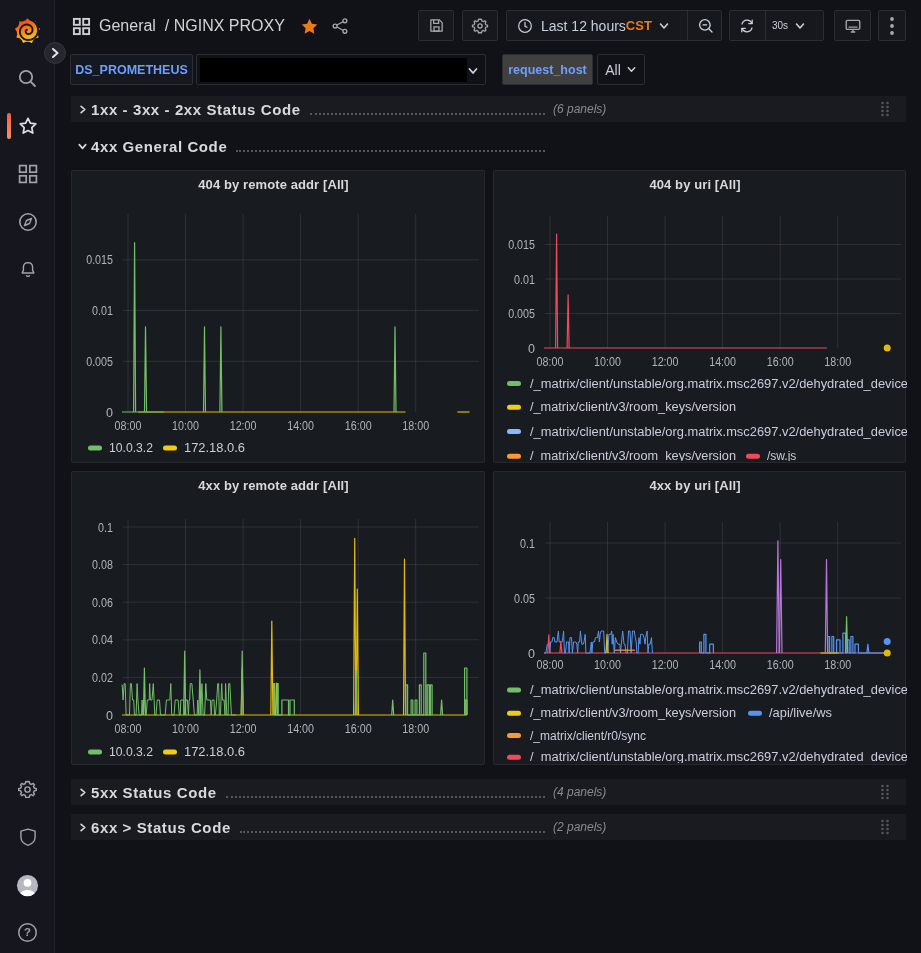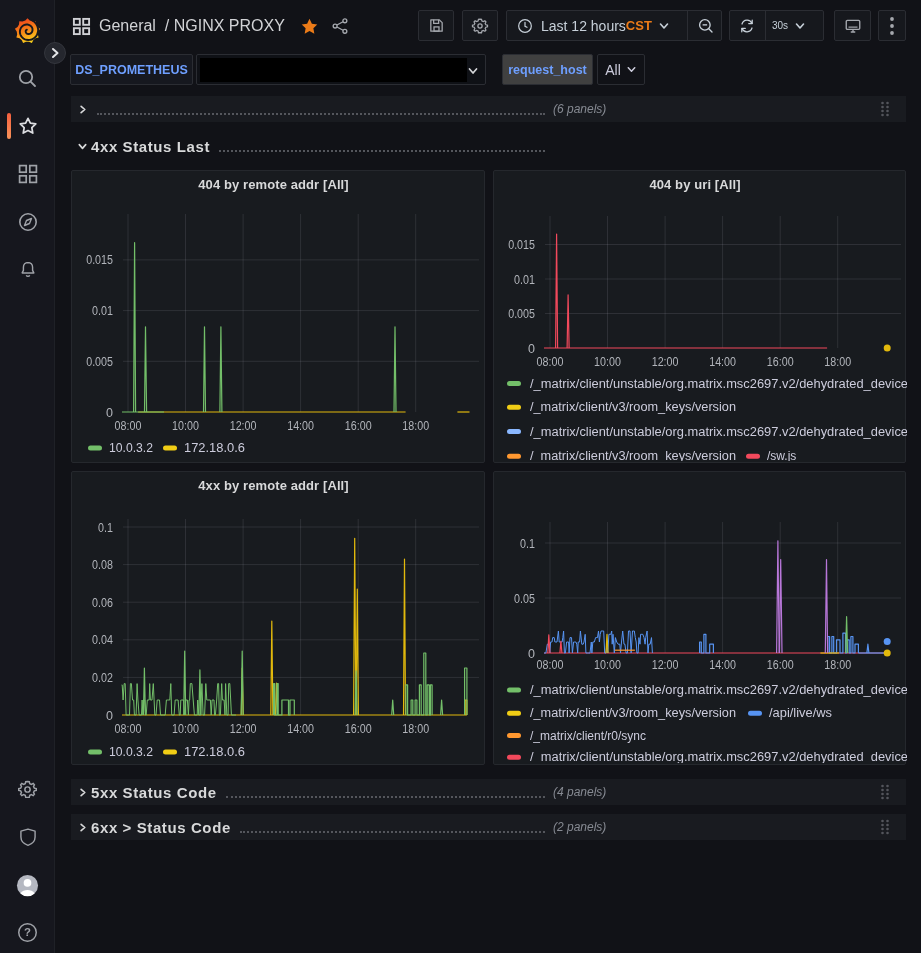--- a/index.html
+++ b/index.html
@@ -203,38 +203,39 @@
         <path d="M2.5 4 L6 8 L9.5 4" stroke="#ccccdc" stroke-width="1.6" fill="none" stroke-linecap="round" stroke-linejoin="round"></path>
       </svg>
   </div>
 </div>
 
 <div id="dash" style="position:absolute;left:55px;top:92px;width:866px;height:861px">
   <div class="rowhead" style="top:4px;left:16px;background:#191b20">
     <svg style="margin-left:6px" width="11" height="11" viewBox="0 0 12 12">
         <path d="M4.5 2.5 L8.5 6 L4.5 9.5" stroke="#d8d9da" stroke-width="1.8" fill="none" stroke-linecap="round" stroke-linejoin="round"></path>
       </svg>
+    <span class="rowtitle" style="margin-left:3px">1xx - 3xx - 2xx Status Code</span>
     <div class="dots" style="flex:1"></div>
     <span class="pcount" style="width:353px">(6 panels)</span>
     <svg class="dragdots" style="top:5px" width="10" height="16" viewBox="0 0 10 16" fill="#83858d">
         <circle cx="2.5" cy="2" r="1.3"></circle>
         <circle cx="7.5" cy="2" r="1.3"></circle>
         <circle cx="2.5" cy="6" r="1.3"></circle>
         <circle cx="7.5" cy="6" r="1.3"></circle>
         <circle cx="2.5" cy="10" r="1.3"></circle>
         <circle cx="7.5" cy="10" r="1.3"></circle>
         <circle cx="2.5" cy="14" r="1.3"></circle>
         <circle cx="7.5" cy="14" r="1.3"></circle>
       </svg>
   </div>
   <div class="rowhead" style="top:41px;left:16px">
     <svg style="margin-left:6px" width="11" height="11" viewBox="0 0 12 12">
         <path d="M2.5 4 L6 8 L9.5 4" stroke="#d8d9da" stroke-width="1.8" fill="none" stroke-linecap="round" stroke-linejoin="round"></path>
       </svg>
-    <span class="rowtitle" style="margin-left:3px">4xx Status Last</span>
+    <span class="rowtitle" style="margin-left:3px">4xx General Code</span>
     <div class="dots" style="flex:1"></div>
     <span class="pcount" style="width:353px"></span>
   </div>
   <div class="panel" style="left:16px;top:78px;width:414px;height:293px">
     <div class="ptitle">404 by remote addr [All]</div>
     <svg width="414" height="293" viewBox="0 0 414 293" style="position:absolute;left:0;top:0">
         <line x1="51" y1="190.3" x2="407" y2="190.3" stroke="rgba(204,204,220,0.12)" stroke-width="1"></line>
         <line x1="51" y1="139.6" x2="407" y2="139.6" stroke="rgba(204,204,220,0.12)" stroke-width="1"></line>
         <line x1="51" y1="88.9" x2="407" y2="88.9" stroke="rgba(204,204,220,0.12)" stroke-width="1"></line>
         <line x1="56" y1="43" x2="56" y2="241" stroke="rgba(204,204,220,0.12)" stroke-width="1"></line>
@@ -350,20 +351,21 @@
         <path d="M333.9 243 L333.9 212.9 L335.6 212.9 L335.6 243 L339.1 243 L339.1 228 L340.8 228 L340.8 243 L343.1 243 L343.1 228 L344.9 228 L344.9 243 L347.4 243 L347.4 212.9 L349.2 212.9 L349.2 243 L351.8 243 L351.8 181 L353.8 181 L353.8 243 L355.2 243 L355.2 212.9 L357.2 212.9 L357.2 243 L358.4 243 L358.4 212.9 L360.1 212.9 L360.1 243" fill="none" stroke="#73bf69" stroke-width="1.2" stroke-linejoin="round"></path>
         <path d="M368.6 243 L369.6 228 L370.6 243" fill="none" stroke="#73bf69" stroke-width="1.2" stroke-linejoin="round"></path>
         <path d="M392.6 243 L392.6 196 L394.9 196 L394.9 243" fill="none" stroke="#73bf69" stroke-width="1.2" stroke-linejoin="round"></path>
         <rect x="16" y="277.5" width="14" height="5" rx="2.5" fill="#73bf69"></rect>
         <text x="37" y="284" fill="#ccccdc" font-size="12" textLength="44" lengthAdjust="spacingAndGlyphs">10.0.3.2</text>
         <rect x="91" y="277.5" width="14" height="5" rx="2.5" fill="#f0cd15"></rect>
         <text x="112" y="284" fill="#ccccdc" font-size="12" textLength="61" lengthAdjust="spacingAndGlyphs">172.18.0.6</text>
       </svg>
   </div>
   <div class="panel" style="left:438px;top:379px;width:413px;height:294px">
+    <div class="ptitle">4xx by uri [All]</div>
     <svg width="413" height="291" viewBox="0 0 413 291" style="position:absolute;left:0;top:0">
         <line x1="51" y1="126" x2="407" y2="126" stroke="rgba(204,204,220,0.12)" stroke-width="1"></line>
         <line x1="51" y1="71" x2="407" y2="71" stroke="rgba(204,204,220,0.12)" stroke-width="1"></line>
         <line x1="56" y1="50" x2="56" y2="181" stroke="rgba(204,204,220,0.12)" stroke-width="1"></line>
         <text x="56" y="196.5" fill="#b1b4ba" font-size="12.5" text-anchor="middle" textLength="26.8" lengthAdjust="spacingAndGlyphs">08:00</text>
         <line x1="113.5" y1="50" x2="113.5" y2="181" stroke="rgba(204,204,220,0.12)" stroke-width="1"></line>
         <text x="113.5" y="196.5" fill="#b1b4ba" font-size="12.5" text-anchor="middle" textLength="26.8" lengthAdjust="spacingAndGlyphs">10:00</text>
         <line x1="171.1" y1="50" x2="171.1" y2="181" stroke="rgba(204,204,220,0.12)" stroke-width="1"></line>
         <text x="171.1" y="196.5" fill="#b1b4ba" font-size="12.5" text-anchor="middle" textLength="26.8" lengthAdjust="spacingAndGlyphs">12:00</text>
         <line x1="228.6" y1="50" x2="228.6" y2="181" stroke="rgba(204,204,220,0.12)" stroke-width="1"></line>

